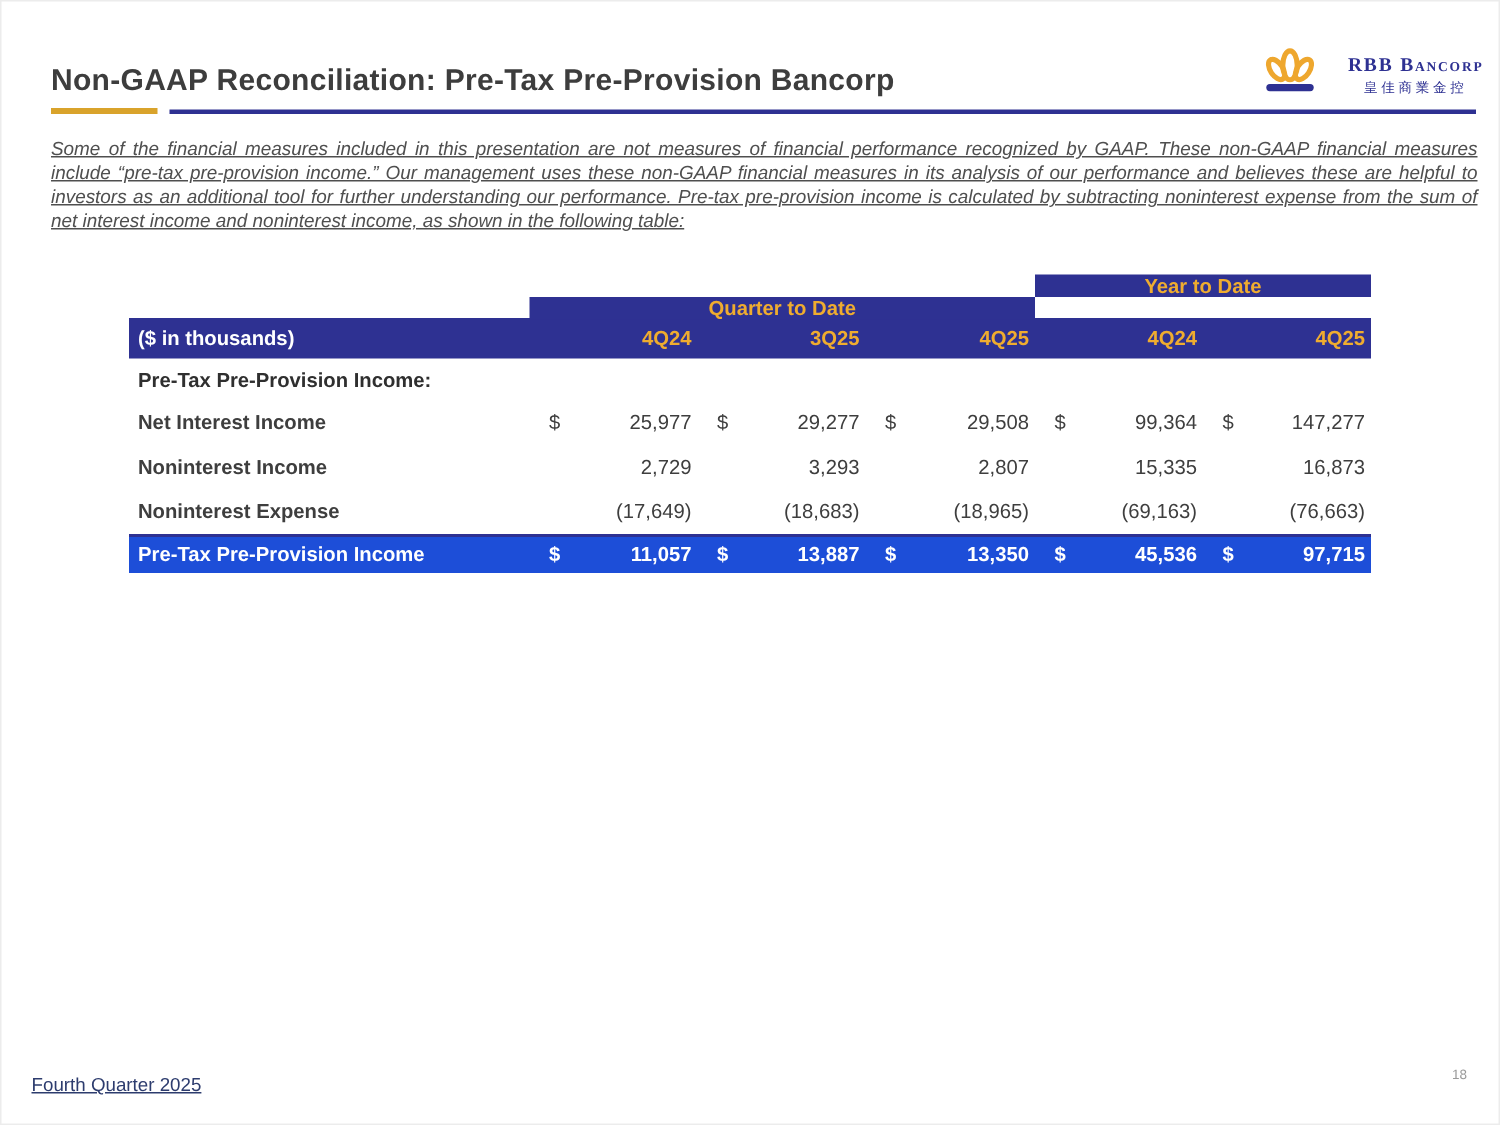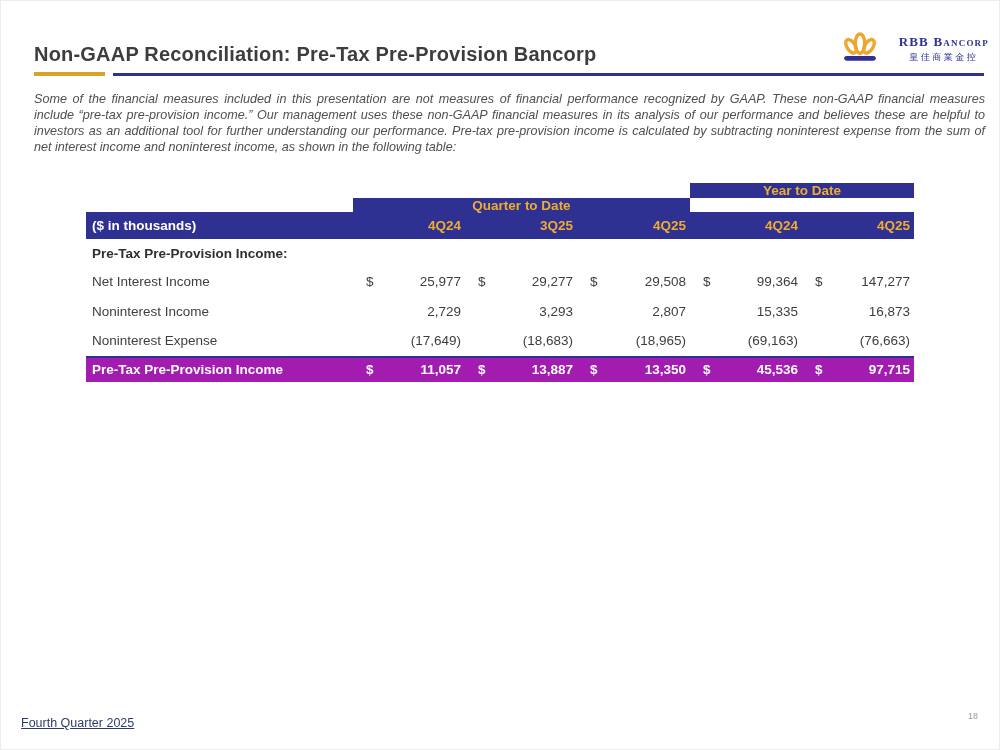--- a/index.html
+++ b/index.html
@@ -27,20 +27,21 @@
     font-family:"Liberation Serif",serif;font-variant:small-caps;
     font-size:13px;color:#2E3192;letter-spacing:1.2px;font-weight:600;
   }
   .logo-cn{font-size:9px;color:#2E3192;letter-spacing:2.5px;margin-top:4px;}
 
   
   .intro{
     position:absolute;left:33px;right:14px;top:91px;margin:0;
     font-style:italic;font-size:12.6px;line-height:1.27;color:#4f4f4f;
     text-align:justify;
+    text-decoration:underline;
   }
 
   
   .rbb-table{position:absolute;left:85px;top:182px;width:828px;}
   .tr{display:grid;grid-template-columns:267px 112px 112px 113px 112px 112px;}
 
   .group-row{height:29px;}
   .group-spacer{background:#ffffff;}
   .grp{
     background:#2E3192;color:#EFAC2F;font-weight:bold;font-size:13.5px;
@@ -56,26 +57,26 @@
     display:flex;align-items:center;justify-content:flex-end;padding-right:4px;
   }
 
   .section-row{height:28px;}
   .section-cell{
     grid-column:1 / -1;display:flex;align-items:center;padding-left:6px;
     font-weight:bold;font-size:13.5px;color:#2f2f2f;
   }
 
   .data-row{height:29.5px;font-size:13.5px;color:#3e3e3e;}
-  .rowlabel{display:flex;align-items:center;padding-left:6px;}
+  .rowlabel{display:flex;align-items:center;padding-left:6px;font-weight:bold;}
   .num{display:flex;align-items:center;padding:0 4px 0 13px;}
   .num .val{margin-left:auto;}
 
   .total-row{
-    height:26px;background:#a21caf;border-top:2.5px solid #2E3192;
+    height:26px;background:#1d4ed8;border-top:2.5px solid #2E3192;
     box-sizing:border-box;color:#ffffff;font-weight:bold;font-size:13.5px;
   }
 
   
   .footer-left{position:absolute;left:20px;bottom:19px;font-size:12.5px;color:#2d3c6e;text-decoration:underline;}
   .page-num{position:absolute;right:21px;bottom:28px;font-size:9px;color:#9a9a9a;}
 </style>
 </head>
 <body>
 

